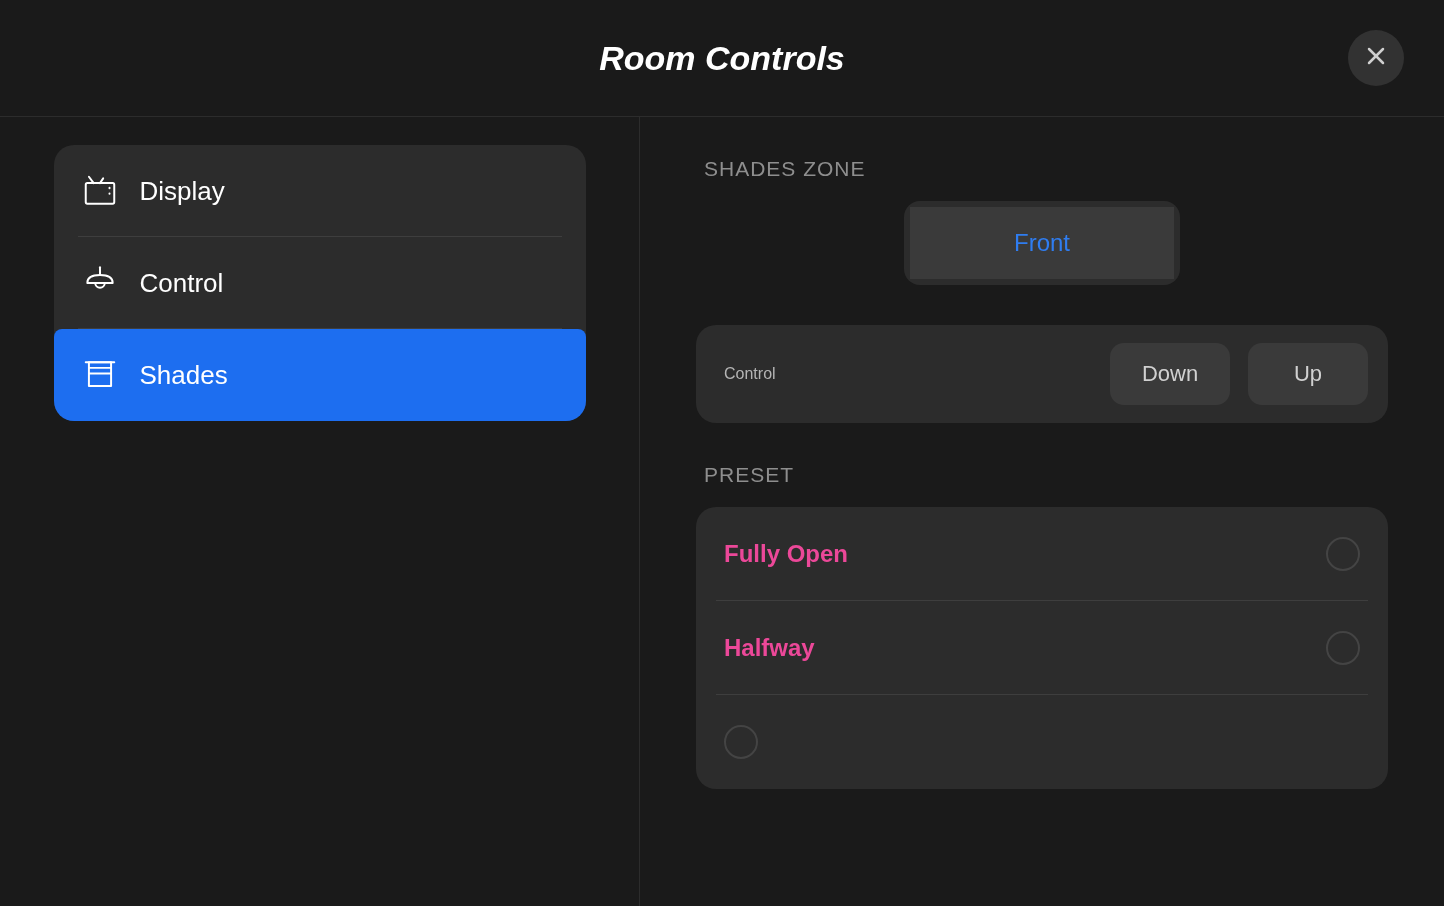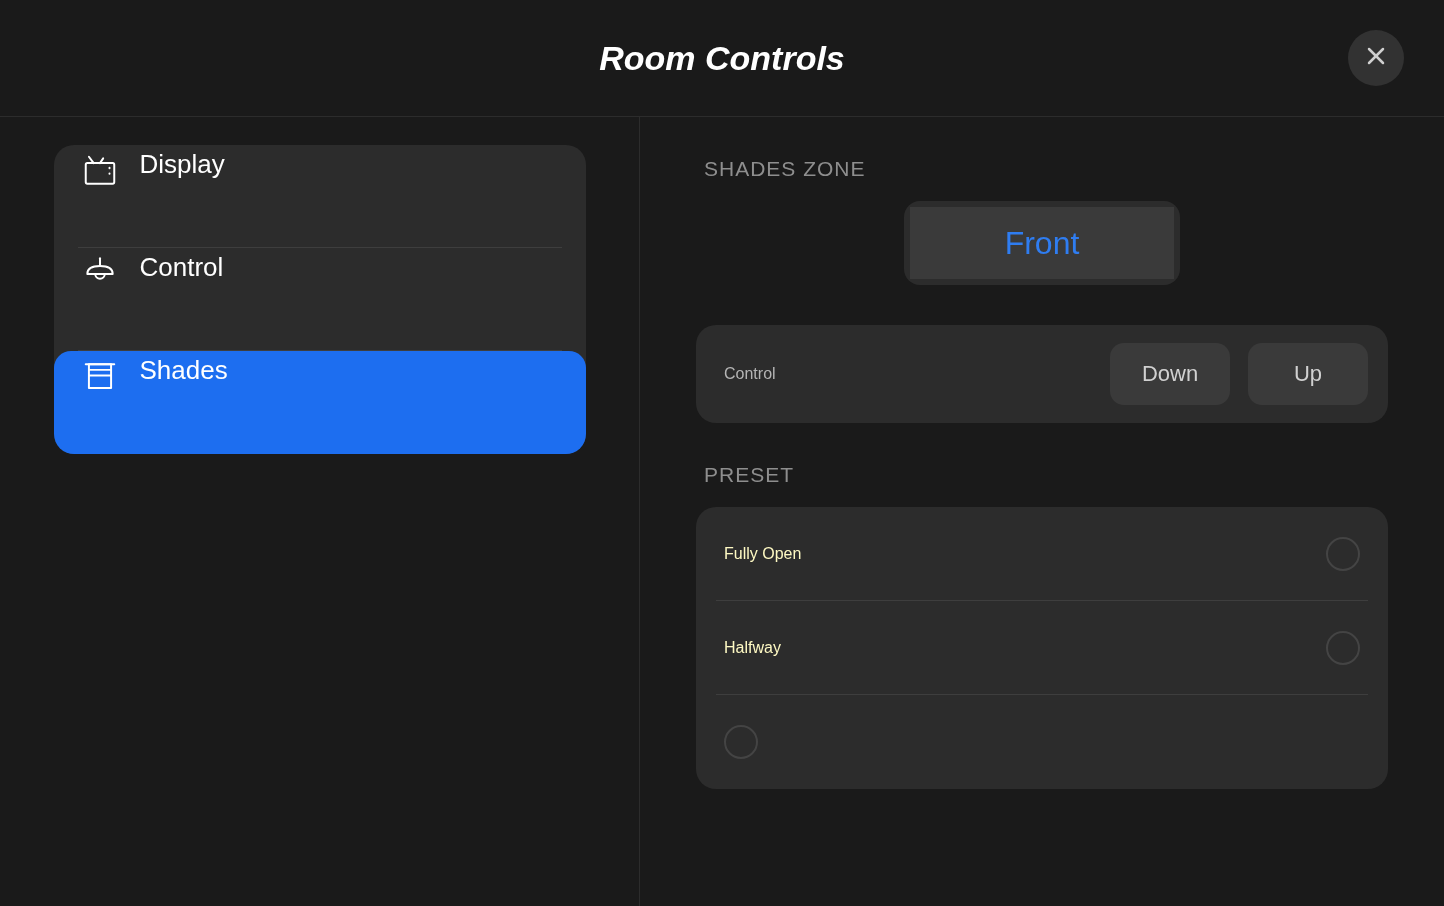--- a/index.html
+++ b/index.html
@@ -57,29 +57,29 @@
     }
     .sidebar-list {
       margin: 0 auto;
       width: 532px;
       background: #2c2c2c;
       border-radius: 20px;
       overflow: hidden;
     }
     .sidebar-item {
       display: flex;
-      align-items: flex-start;
-      height: 103px;
-      padding: 4px 24px;
+      align-items: center;
+      height: 92px;
+      padding: 12px 24px;
       cursor: pointer;
       position: relative;
     }
     .sidebar-item.selected {
       background: #1d6ef0;
-      border-radius: 17px;
+      border-radius: 8px;
     }
     .sidebar-item:not(.selected):not(:last-child)::after {
       content: "";
       position: absolute;
       bottom: 0;
       left: 24px;
       right: 24px;
       height: 1px;
       background: #3e3e3e;
     }
@@ -121,21 +121,21 @@
       align-items: center;
       padding: 6px;
       margin: 0 auto 40px auto;
     }
     .zone-btn {
       flex: 1;
       height: 100%;
       display: flex;
       align-items: center;
       justify-content: center;
-      font-size: 32px;
+      font-size: 24px;
       font-weight: 500;
       border-radius: 0;
       cursor: pointer;
       color: #8e8e8e;
     }
     .zone-btn.active {
       background: #3a3a3a;
       color: #2f7df1;
     }
     .control-row {
@@ -182,23 +182,23 @@
     .preset-item:not(:last-child)::after {
       content: "";
       position: absolute;
       bottom: 0;
       left: 20px;
       right: 20px;
       height: 1px;
       background: #3e3e3e;
     }
     .preset-label {
-      font-size: 16px;
-      font-weight: 400;
-      color: #fef9c3;
+      font-size: 24px;
+      font-weight: 700;
+      color: #ec4899;
       flex: 1;
     }
     .radio {
       width: 34px;
       height: 34px;
       border-radius: 50%;
       border: 2px solid #444;
     }
   </style>
 </head>

